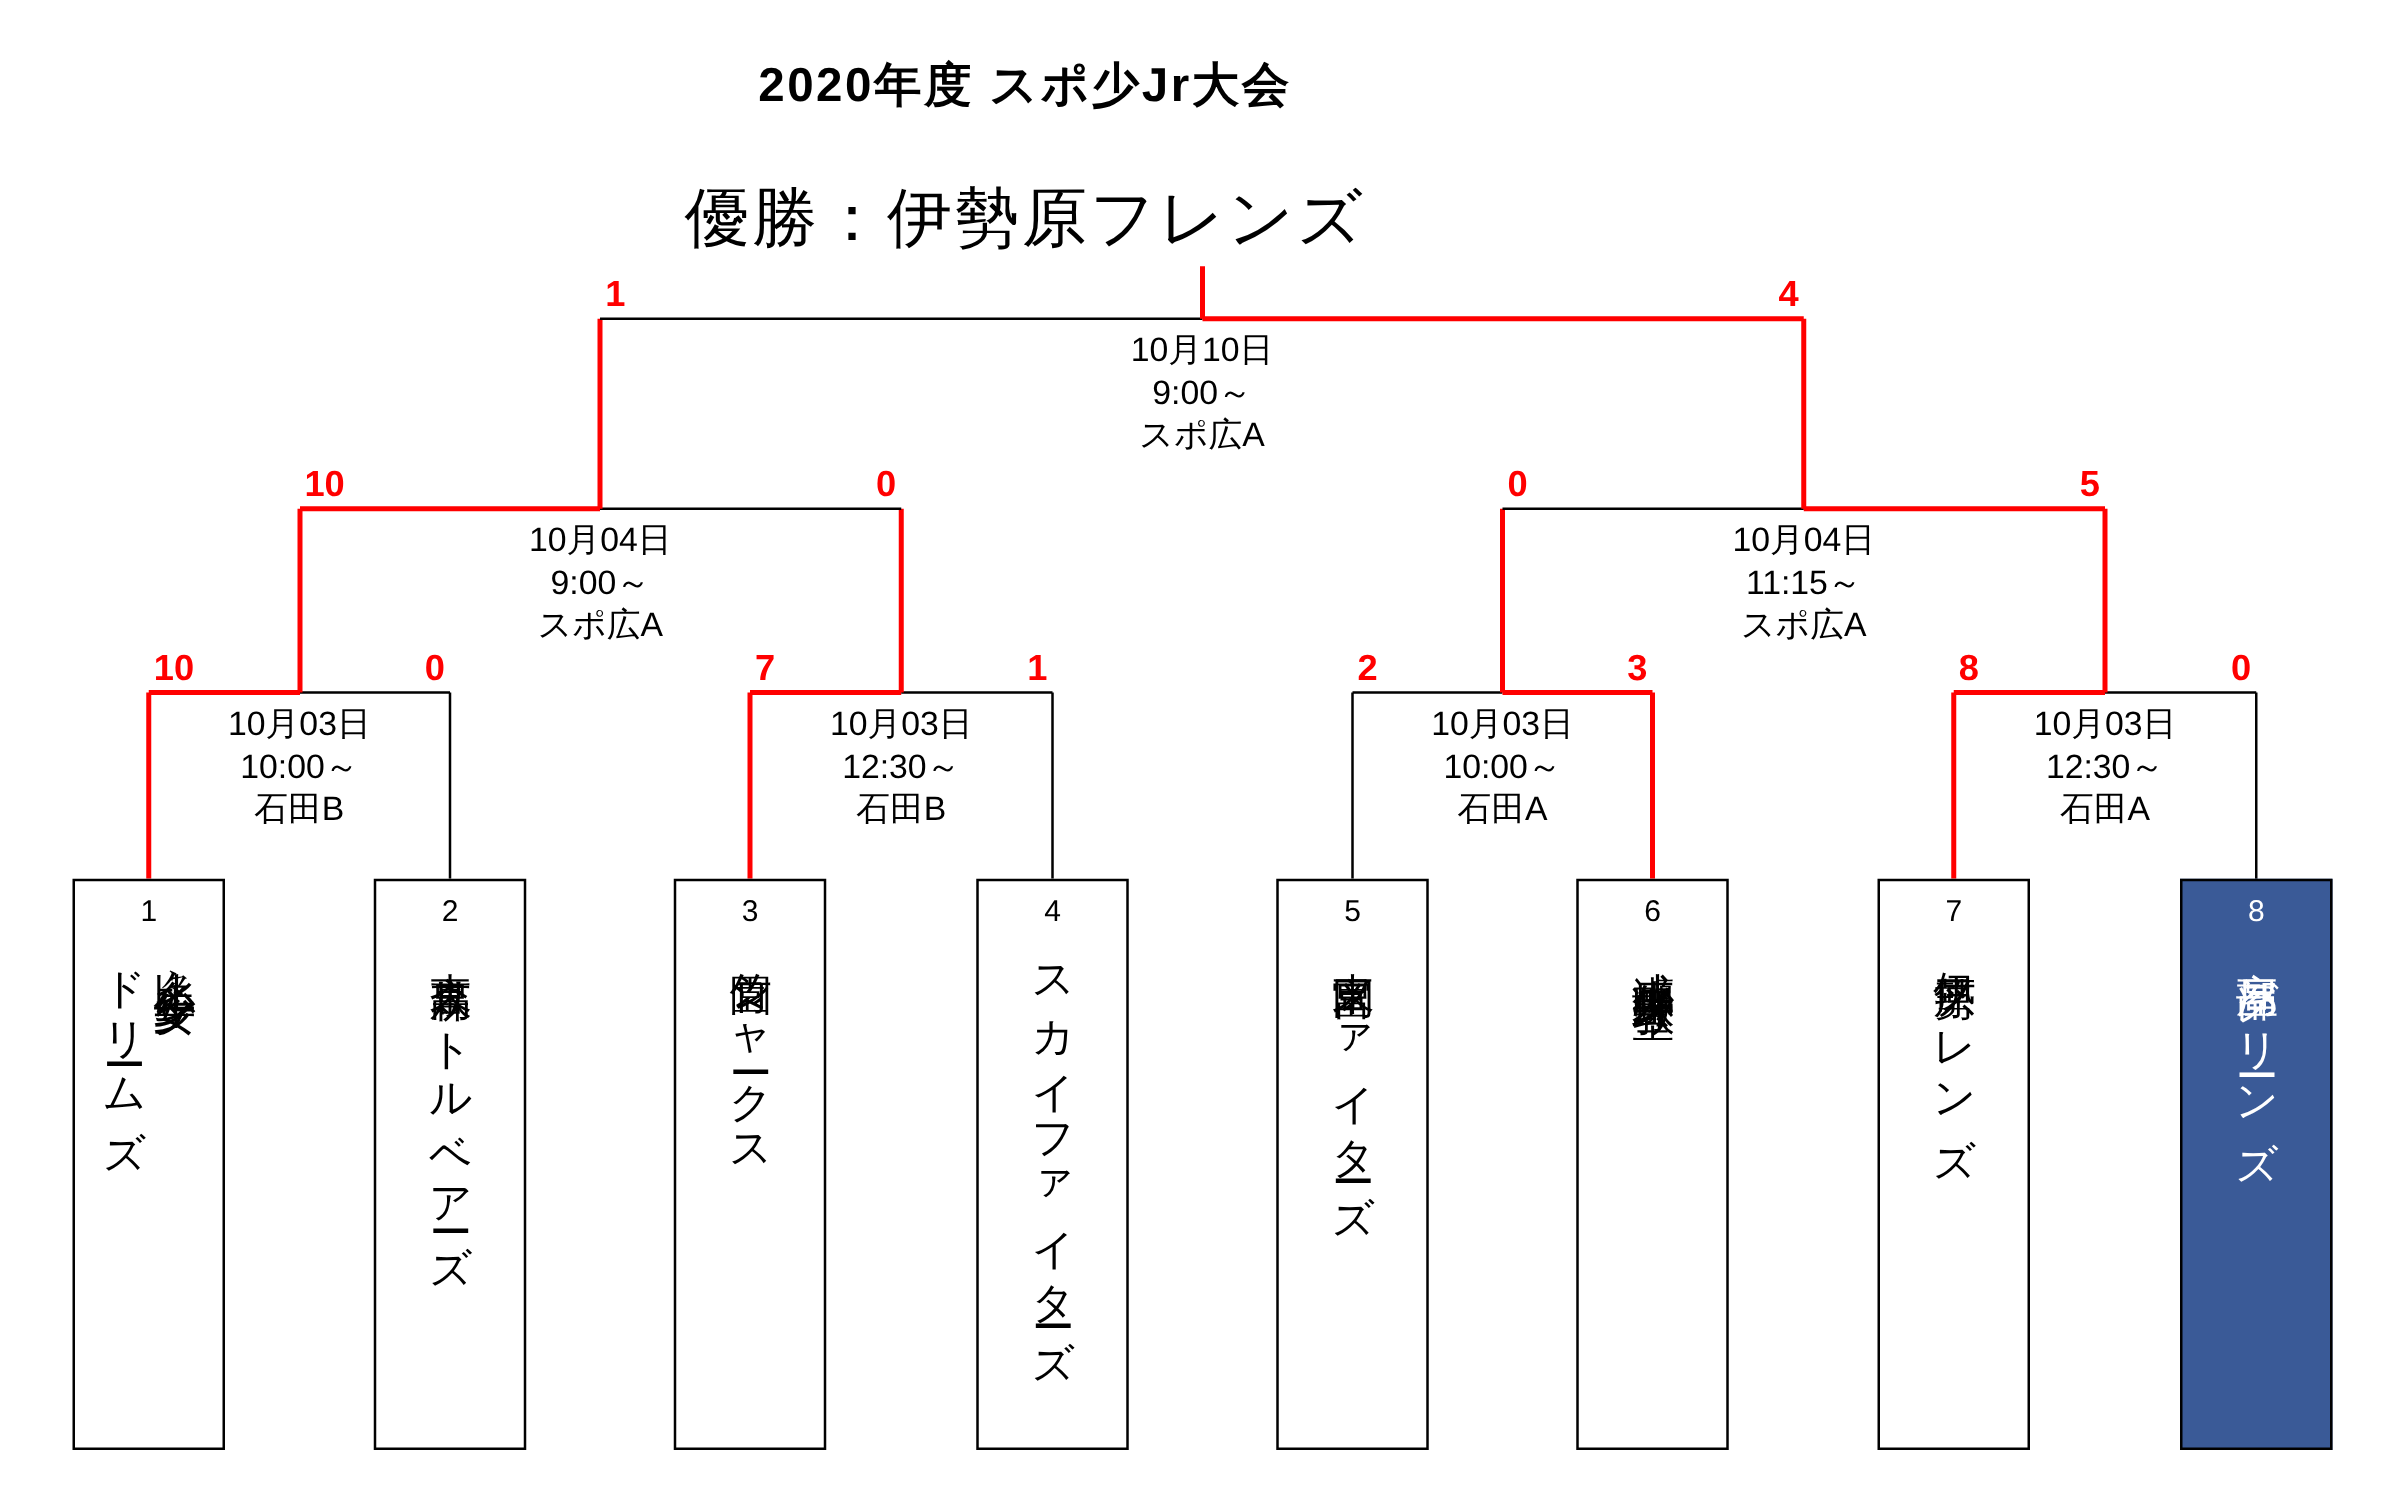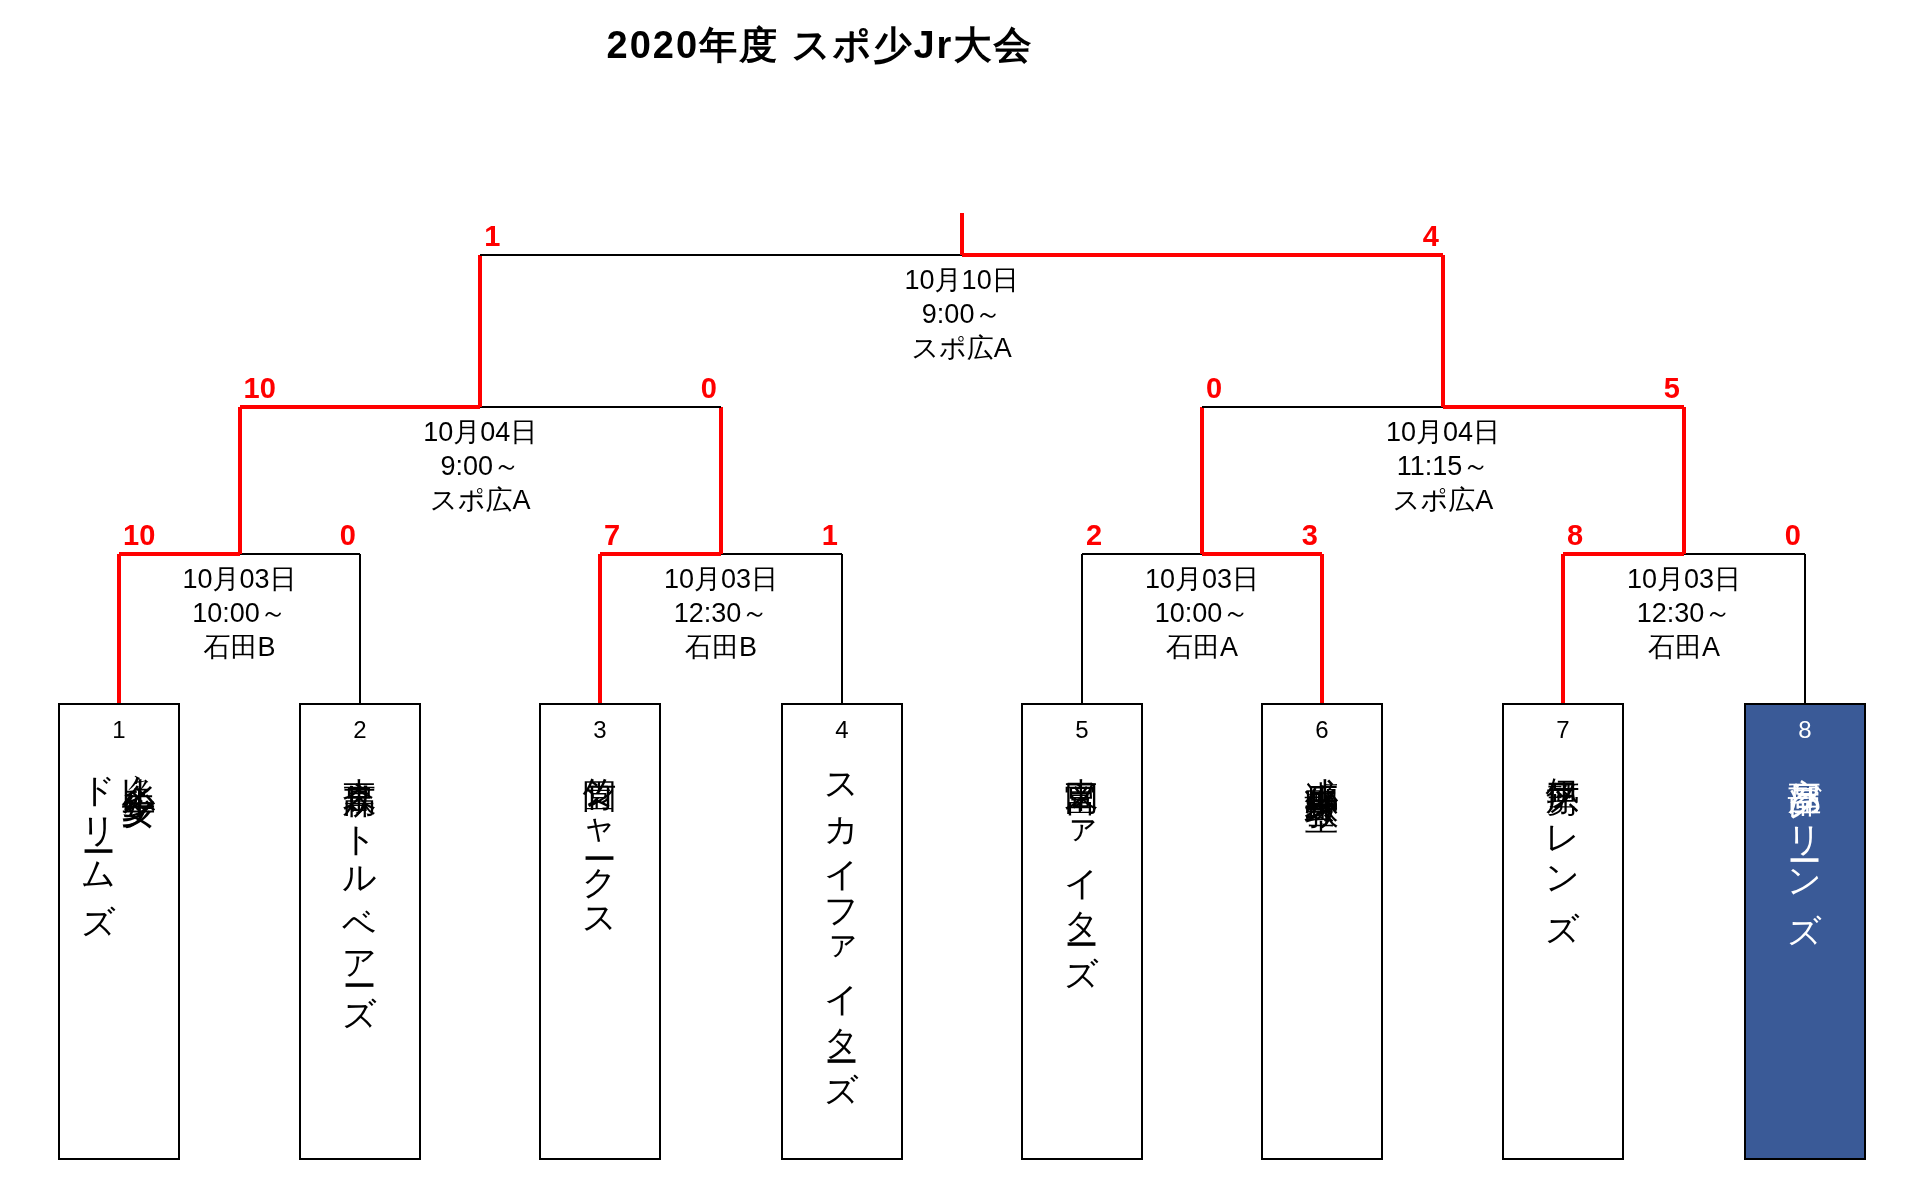--- a/index.html
+++ b/index.html
@@ -1,36 +1,37 @@
 <!DOCTYPE html>
 <html><head>
 <meta charset="utf-8">
 <style>
   html,body{margin:0;padding:0;background:#ffffff;}
   .stage{
     position:relative;width:1920px;height:1200px;background:#ffffff;overflow:hidden;
     font-family:"Liberation Sans","DejaVu Sans",sans-serif;color:#000;
   }
   .center-head{position:absolute;left:0;width:1640px;text-align:center;}
-  .title{top:20px;font-size:38px;font-weight:bold;letter-spacing:2px;text-align:center;}
+  .title{top:43px;font-size:38px;font-weight:bold;letter-spacing:2px;text-align:center;}
   .champion{top:140px;font-size:52px;letter-spacing:2px;}
   .bline{position:absolute;}
   .score{position:absolute;font-size:29px;line-height:29px;font-weight:bold;color:#ff0000;}
   .minfo{position:absolute;width:240px;text-align:center;font-size:27px;line-height:34px;}
   .tbox{position:absolute;background:#ffffff;border:2px solid #000;box-sizing:border-box;}
   .tbox.hl{color:#fff;}
   .seed{position:absolute;top:12px;left:0;right:0;text-align:center;font-size:24px;line-height:26px;}
   .namewrap{position:absolute;top:46px;bottom:8px;left:0;right:0;display:flex;justify-content:center;align-items:flex-start;}
   .tname{writing-mode:vertical-rl;text-orientation:mixed;white-space:pre-line;font-size:34px;letter-spacing:3px;line-height:40px;}
 </style>
 </head>
 <body>
 
 <div class="stage">
   <div class="center-head title">2020年度 スポ少Jr大会</div>
+  <div class="center-head champion">優勝：伊勢原フレンズ</div>
   <div id="bracket">
       <div class="bline" style="left: 117px; top: 554px; width: 4px; height: 149px; background: rgb(255, 0, 0);"></div>
       <div class="bline" style="left: 359px; top: 554px; width: 2px; height: 149px; background: rgb(0, 0, 0);"></div>
       <div class="bline" style="left: 119px; top: 552px; width: 120.5px; height: 4px; background: rgb(255, 0, 0);"></div>
       <div class="bline" style="left: 239.5px; top: 553px; width: 120.5px; height: 2px; background: rgb(0, 0, 0);"></div>
       <div class="bline" style="left: 237.5px; top: 407px; width: 4px; height: 147px; background: rgb(255, 0, 0);"></div>
       <div class="score" style="left: 123px; top: 521px;">10</div>
       <div class="score" style="left: 316px; top: 521px; width: 40px; text-align: right;">0</div>
       <div class="minfo" style="left: 119.5px; top: 562px;">
         <div>10月03日</div>

